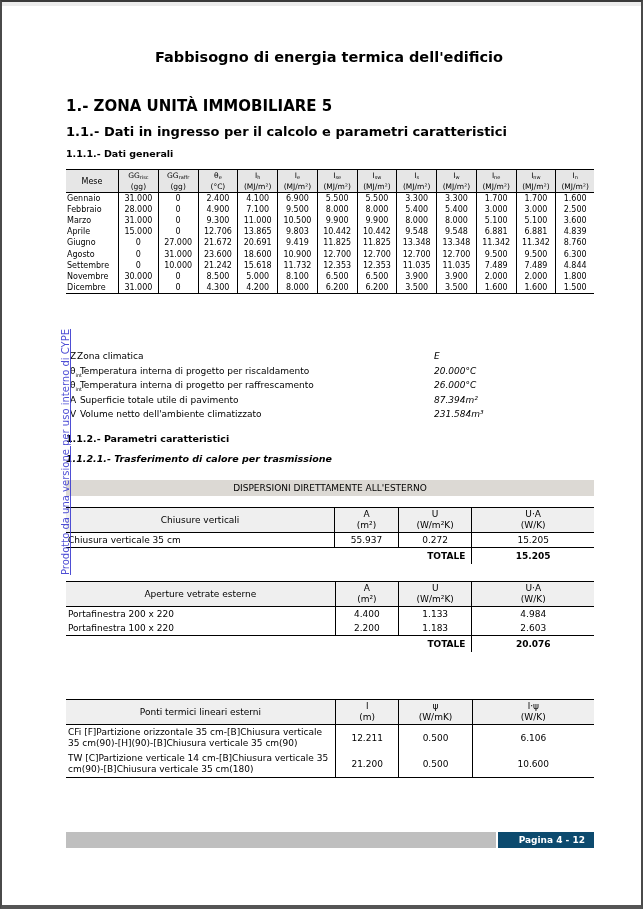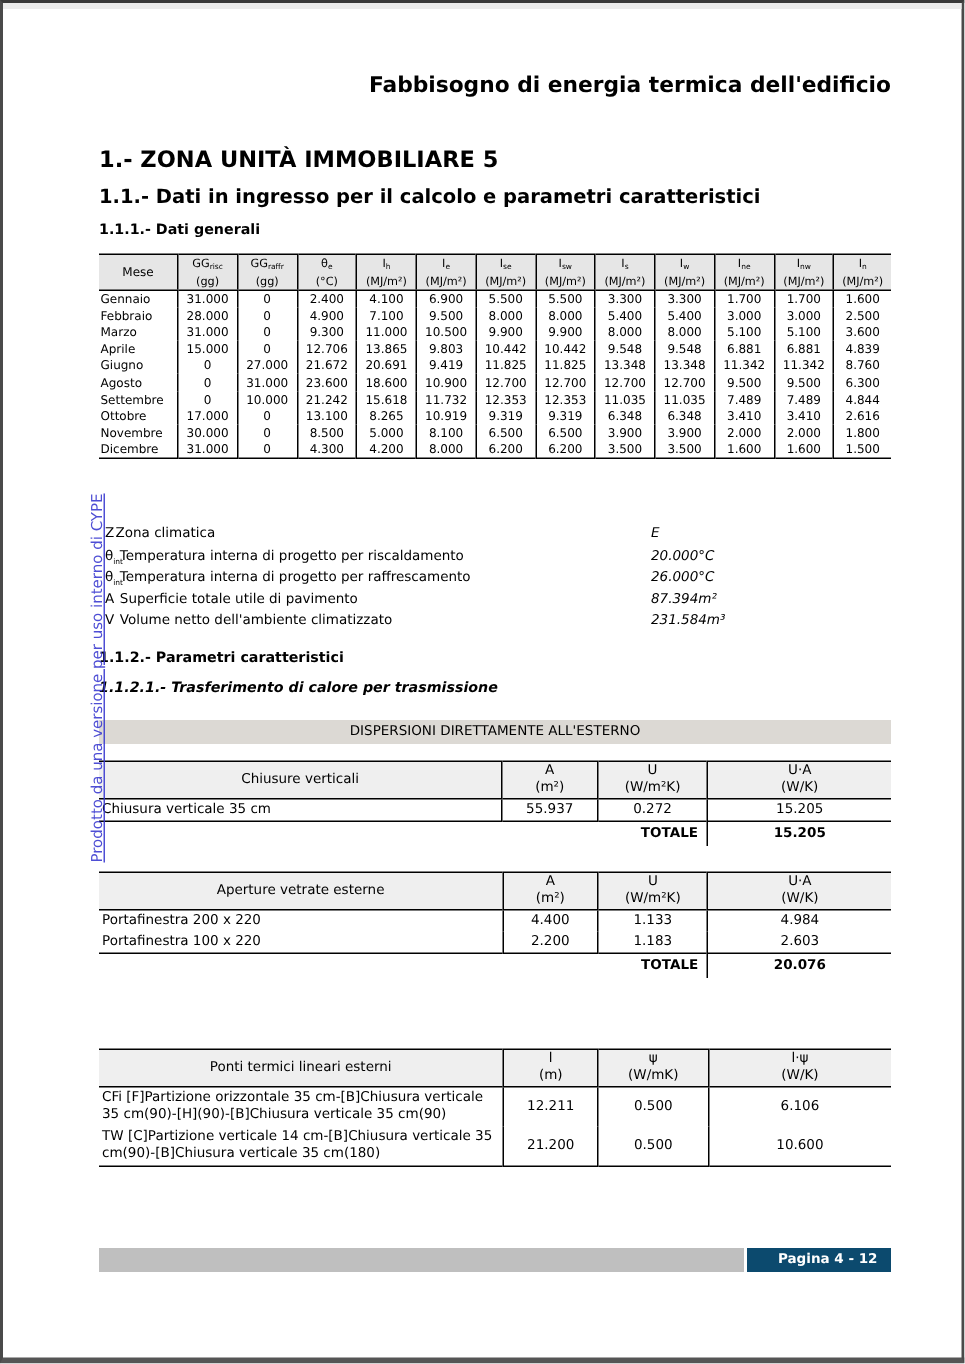--- a/index.html
+++ b/index.html
@@ -13,21 +13,21 @@
     position: absolute; left: 0; top: 0; width: 643px; height: 909px;
     box-sizing: border-box;
     border-left: 2px solid #4a4a4a;
     border-right: 2px solid #4a4a4a;
     border-top: 2px solid #3a3a3a;
     border-bottom: 4px solid #555;
   }
   .topshade { position:absolute; left:2px; right:2px; top:2px; height:4px; background:#ececec; }
   .page-title {
     position: absolute; left: 64px; width: 530px; top: 49px;
-    text-align: right; font-size: 14.5px; font-weight: bold;
+    text-align: center; font-size: 14.5px; font-weight: bold;
   }
   .h1 { position:absolute; left:66px; top:97px; font-size:15px; font-weight:bold; }
   .h2 { position:absolute; left:66px; top:124px; font-size:13px; font-weight:bold;text-align:right; }
   .h3 { position:absolute; left:66px; top:148px; font-size:9.5px; font-weight:bold; }
   .h3i { font-style: italic; }
 
   table { border-collapse: collapse; }
   .climate {
     position: absolute; left: 66px; top: 169px; width: 528px;
     font-size: 8px; border-top: 1.5px solid #000; border-bottom: 1.5px solid #000;
@@ -209,35 +209,20 @@
         <td>11.732</td>
         <td>12.353</td>
         <td>12.353</td>
         <td>11.035</td>
         <td>11.035</td>
         <td>7.489</td>
         <td>7.489</td>
         <td>4.844</td>
       </tr>
       <tr>
-        <td>Ottobre</td>
-        <td>17.000</td>
-        <td>0</td>
-        <td>13.100</td>
-        <td>8.265</td>
-        <td>10.919</td>
-        <td>9.319</td>
-        <td>9.319</td>
-        <td>6.348</td>
-        <td>6.348</td>
-        <td>3.410</td>
-        <td>3.410</td>
-        <td>2.616</td>
-      </tr>
-      <tr>
         <td>Novembre</td>
         <td>30.000</td>
         <td>0</td>
         <td>8.500</td>
         <td>5.000</td>
         <td>8.100</td>
         <td>6.500</td>
         <td>6.500</td>
         <td>3.900</td>
         <td>3.900</td>

